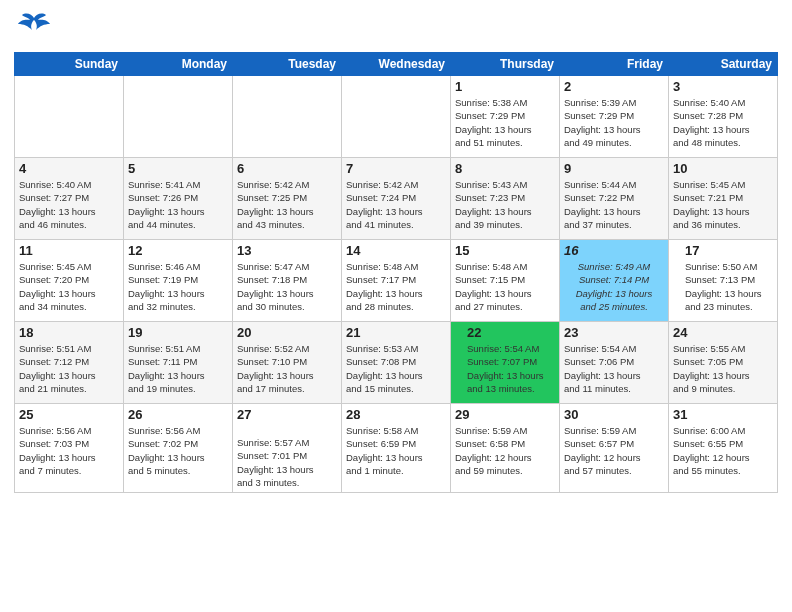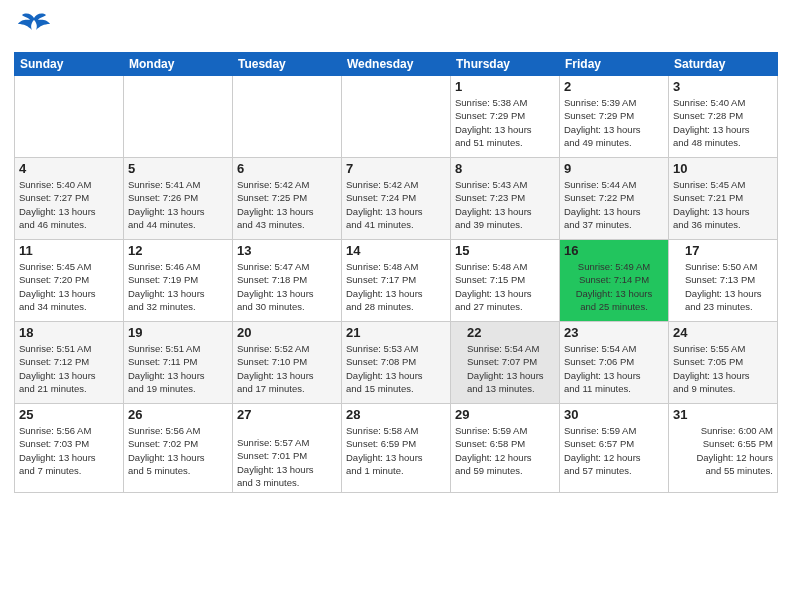--- a/index.html
+++ b/index.html
@@ -37,21 +37,21 @@
     .calendar {
       width: 100%;
       border-collapse: collapse;
     }
     .calendar th {
       background: #1565c0;
       color: #fff;
       font-size: 12px;
       font-weight: bold;
       padding: 4px 5px;
-      text-align: left;
+      text-align: right;
       border: 1px solid #1565c0;
     }
     .calendar td {
       vertical-align: top;
       padding: 3px 4px;
       border: 1px solid #ccc;
       width: calc(100% / 7);
       font-size: 10px;
       color: #222;
       background: #fff;
@@ -246,21 +246,21 @@
 Daylight: 13 hours
 and 28 minutes.</div>
           </td>
           <td style="background: rgb(255, 255, 255);">
             <span class="day-number">15</span>
             <div class="day-info" style="white-space: pre-line;">Sunrise: 5:48 AM
 Sunset: 7:15 PM
 Daylight: 13 hours
 and 27 minutes.</div>
           </td>
-          <td style="background: #22c55e;">
+          <td style="background: #7dd3fc; font-style: italic;">
             <span class="day-number">16</span>
             <div class="day-info" style="white-space: pre-line; text-align: center;">Sunrise: 5:49 AM
 Sunset: 7:14 PM
 Daylight: 13 hours
 and 25 minutes.</div>
           </td>
           <td style="background: rgb(255, 255, 255); padding-left: 16px;">
             <span class="day-number">17</span>
             <div class="day-info" style="white-space: pre-line;">Sunrise: 5:50 AM
 Sunset: 7:13 PM
@@ -290,21 +290,21 @@
 Daylight: 13 hours
 and 17 minutes.</div>
           </td>
           <td style="background: rgb(245, 245, 245);">
             <span class="day-number">21</span>
             <div class="day-info" style="white-space: pre-line;">Sunrise: 5:53 AM
 Sunset: 7:08 PM
 Daylight: 13 hours
 and 15 minutes.</div>
           </td>
-          <td style="background: #e5e5e5; padding-left: 16px;">
+          <td style="background: #22c55e; padding-left: 16px;">
             <span class="day-number">22</span>
             <div class="day-info" style="white-space: pre-line;">Sunrise: 5:54 AM
 Sunset: 7:07 PM
 Daylight: 13 hours
 and 13 minutes.</div>
           </td>
           <td style="background: rgb(245, 245, 245);">
             <span class="day-number">23</span>
             <div class="day-info" style="white-space: pre-line;">Sunrise: 5:54 AM
 Sunset: 7:06 PM
@@ -357,21 +357,21 @@
           </td>
           <td style="background: rgb(255, 255, 255);">
             <span class="day-number">30</span>
             <div class="day-info" style="white-space: pre-line;">Sunrise: 5:59 AM
 Sunset: 6:57 PM
 Daylight: 12 hours
 and 57 minutes.</div>
           </td>
           <td style="background: rgb(255, 255, 255);">
             <span class="day-number">31</span>
-            <div class="day-info" style="white-space: pre-line; text-align: right;">Sunrise: 6:00 AM
+            <div class="day-info" style="white-space: pre-line;">Sunrise: 6:00 AM
 Sunset: 6:55 PM
 Daylight: 12 hours
 and 55 minutes.</div>
           </td>
         </tr>
       </tbody>
   </table>
 </div>
 
 </body></html>

